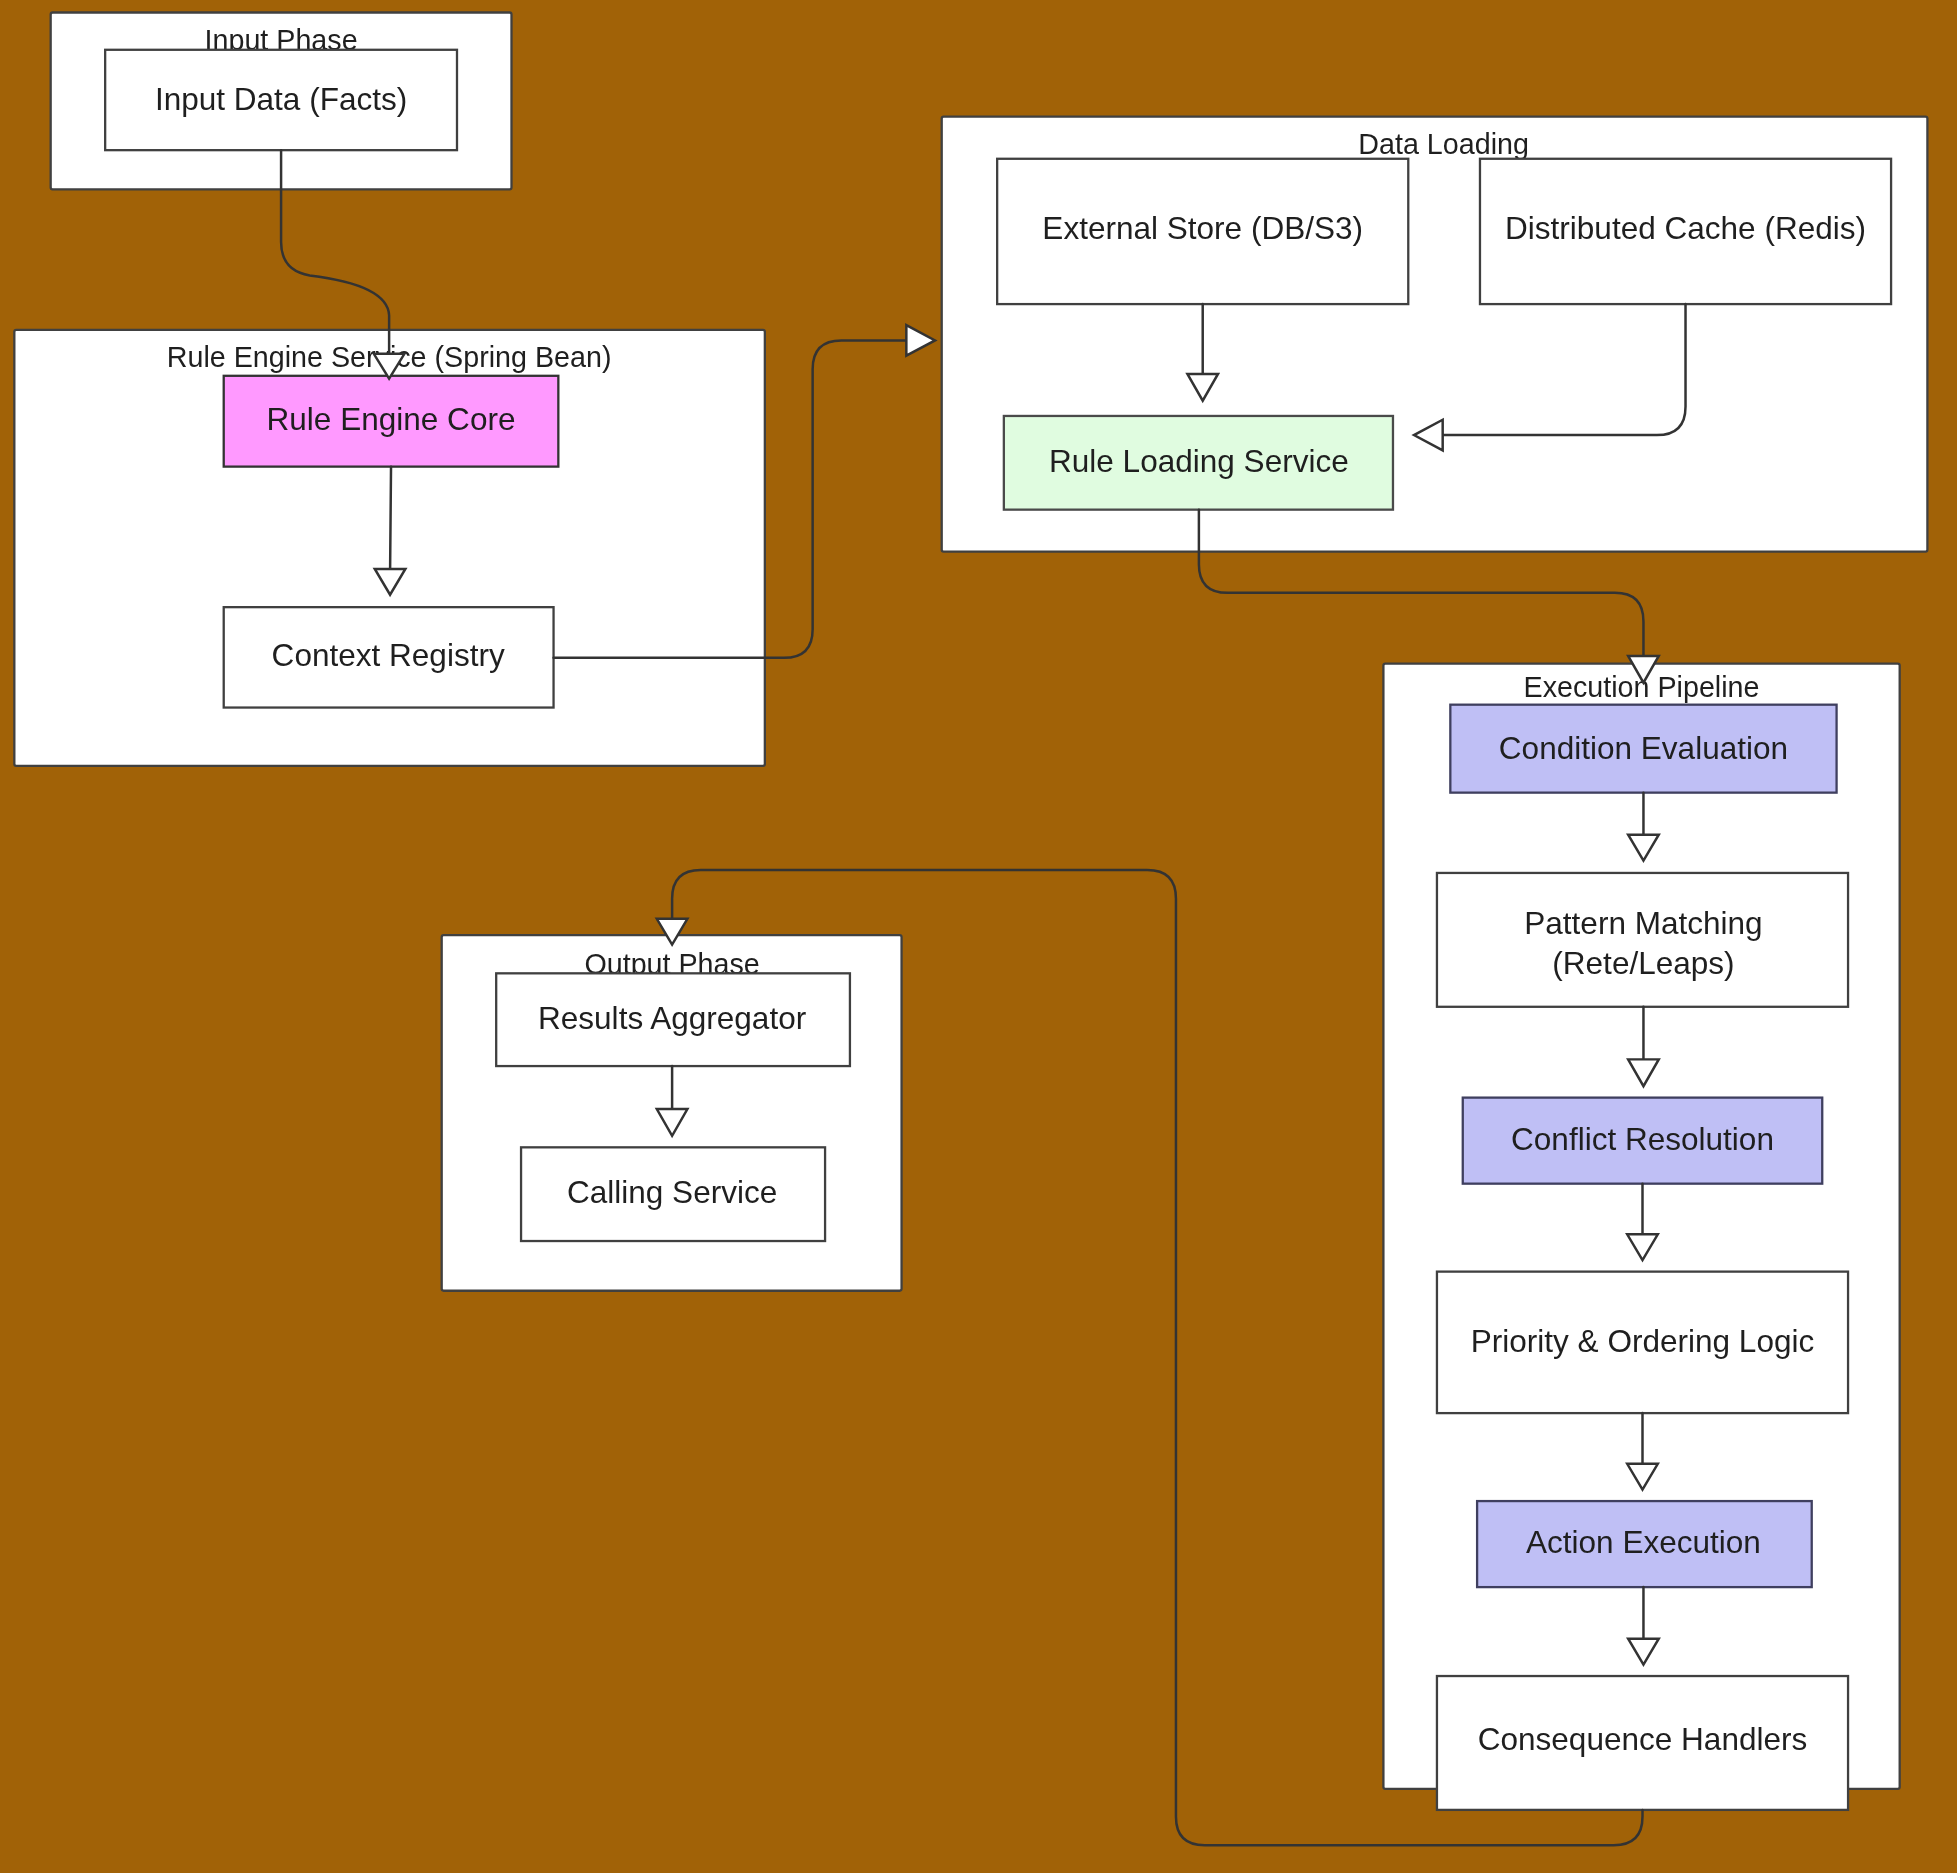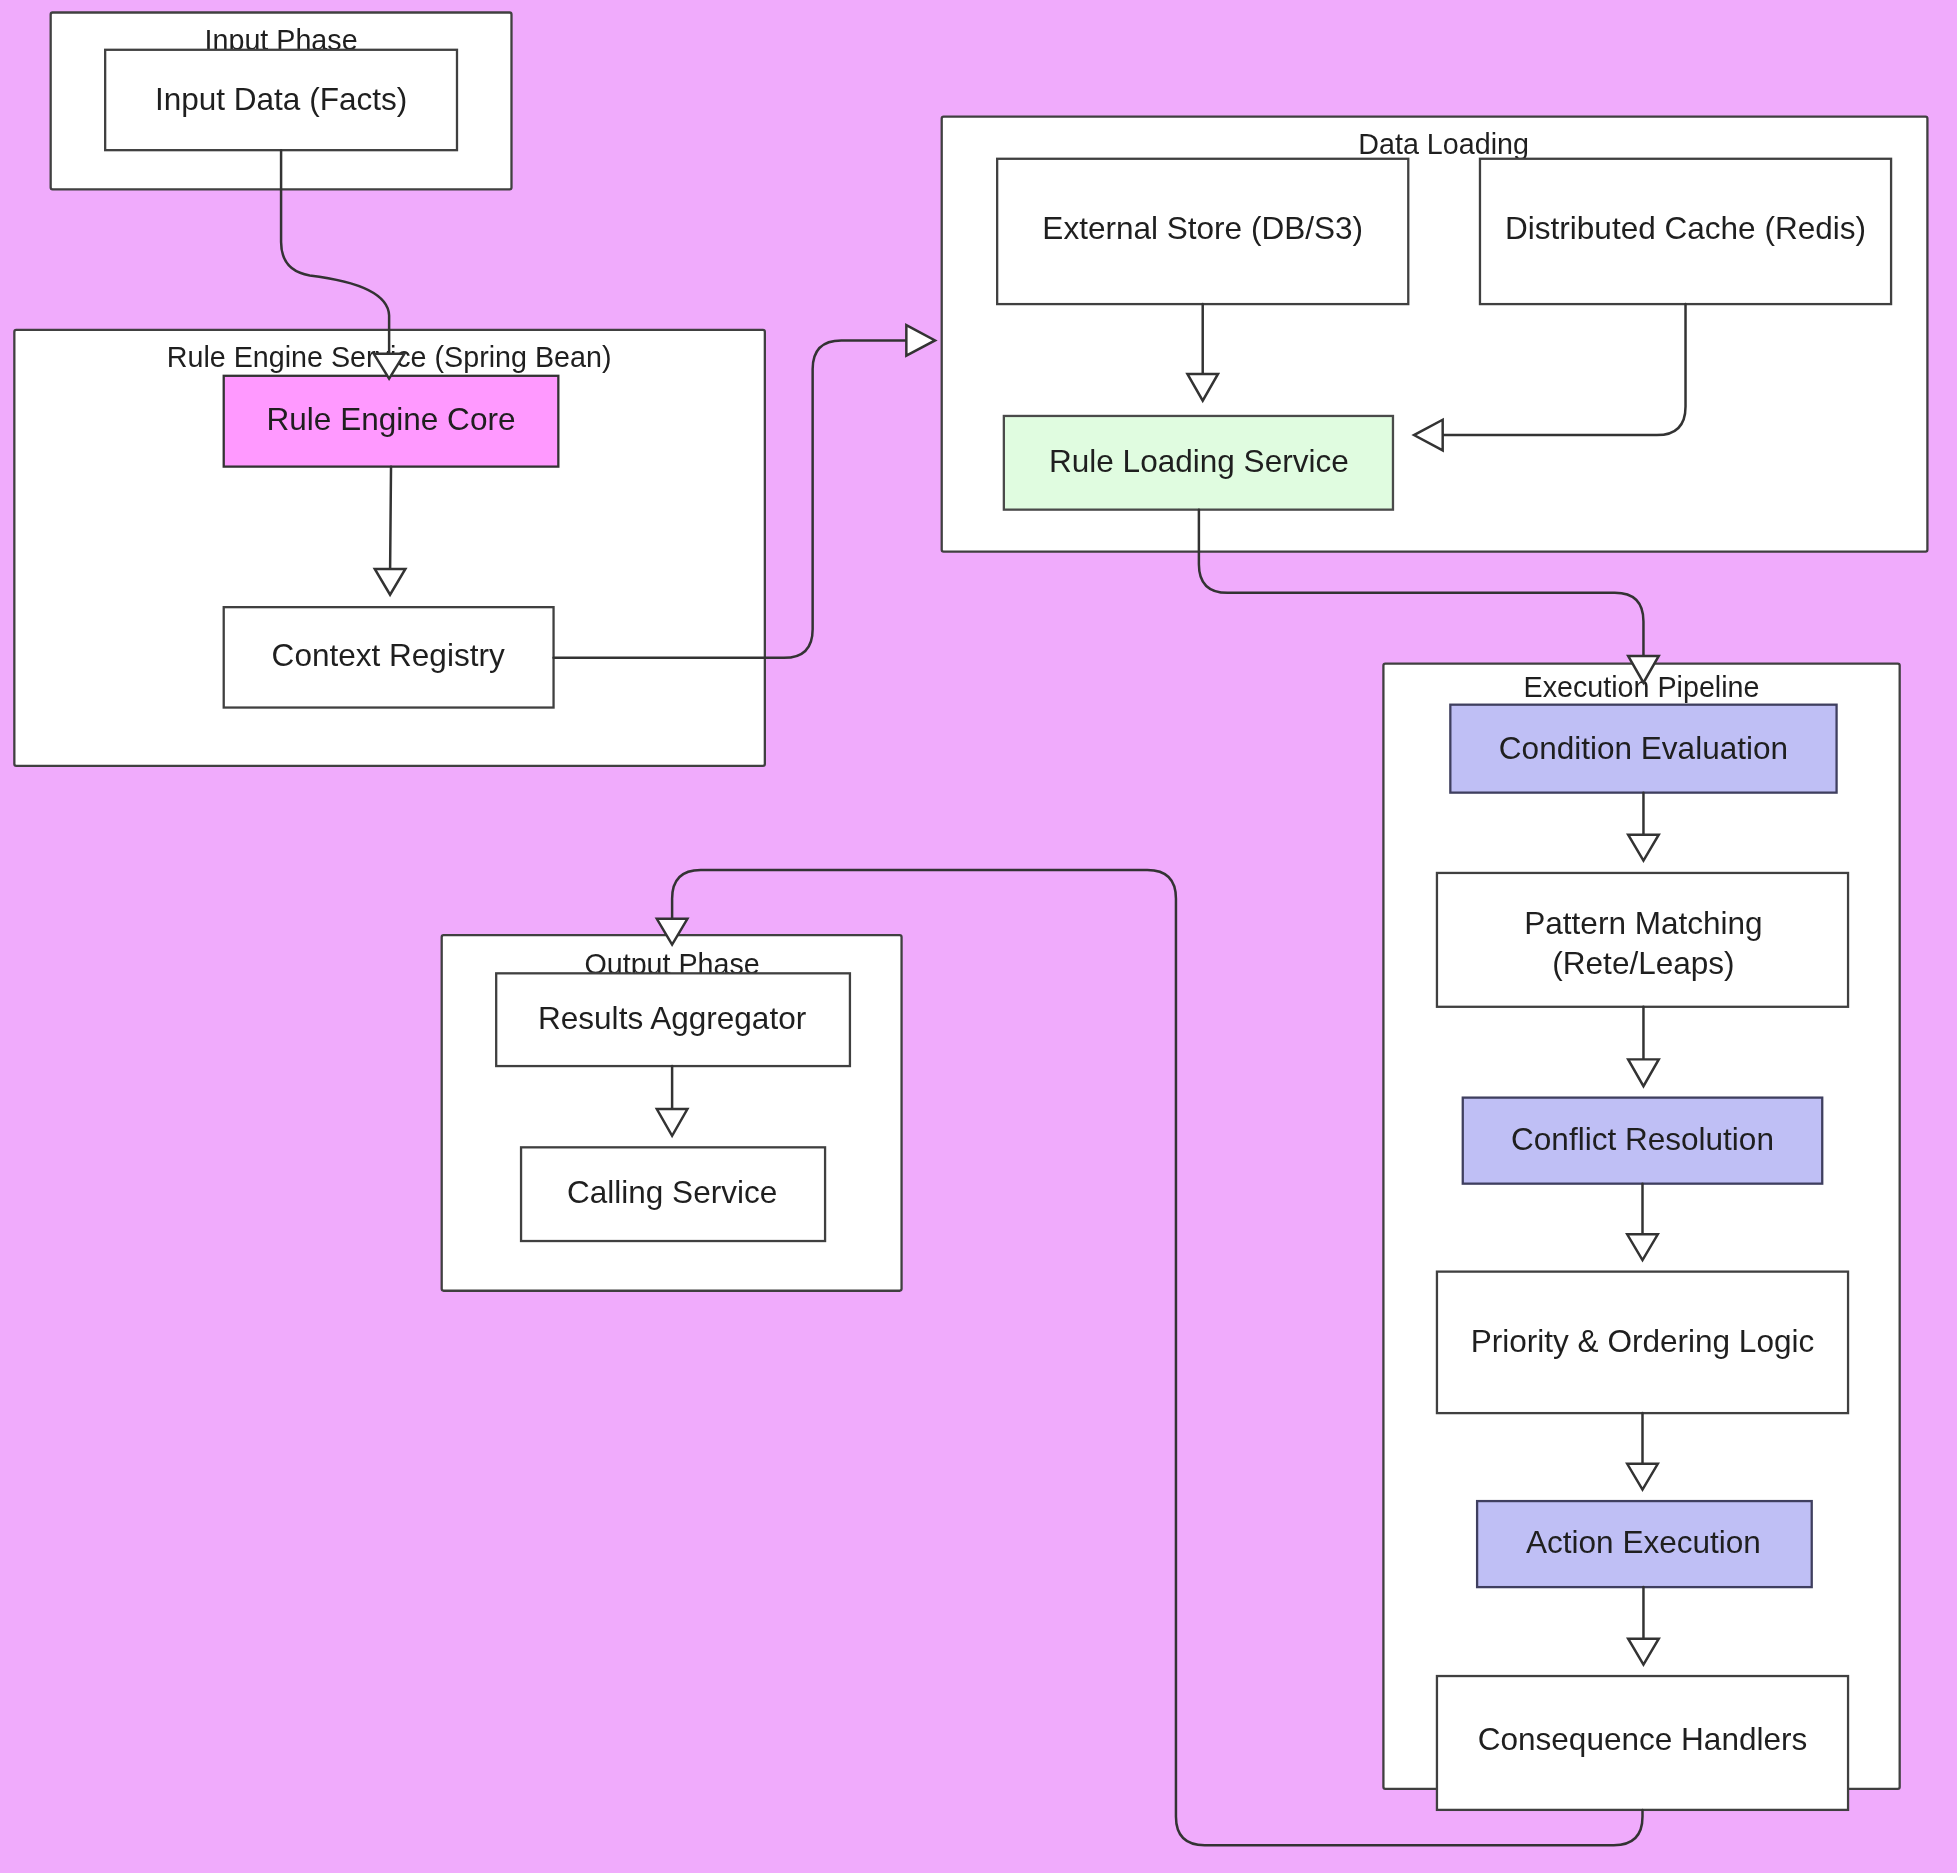--- a/index.html
+++ b/index.html
@@ -4,21 +4,21 @@
 <style>
   html, body {
     margin: 0;
     padding: 0;
     background: #ffffff;
   }
   #diagram-root {
     position: relative;
     width: 1958px;
     height: 1874px;
-    background: #f0abfc;
+    background: #a16207;
     font-family: "Liberation Sans", sans-serif;
   }
   svg#flow {
     position: absolute;
     top: 0;
     left: 0;
     width: 1958px;
     height: 1874px;
     overflow: visible;
   }

